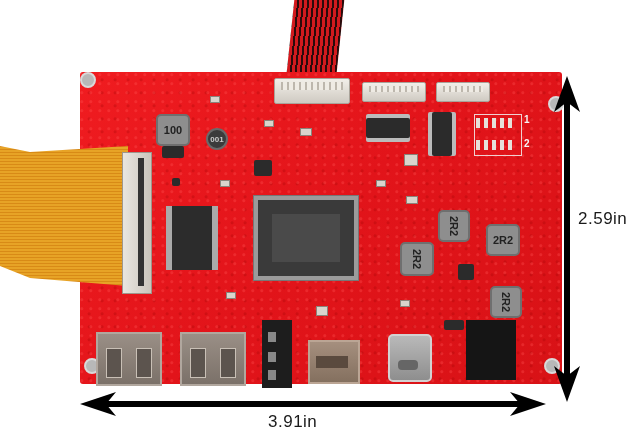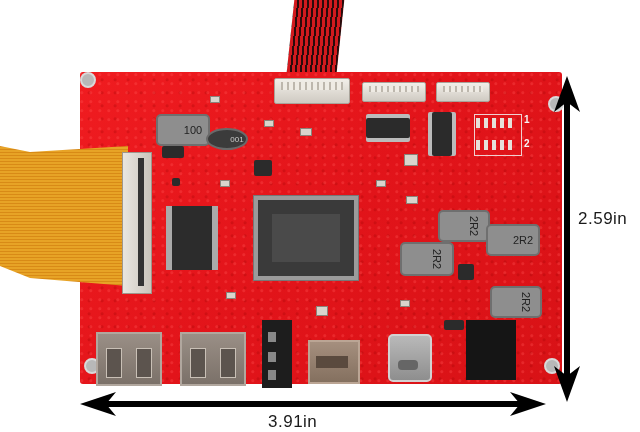--- a/index.html
+++ b/index.html
@@ -21,21 +21,21 @@
     clip-path: polygon(0 0, 30px 6px, 128px 0, 128px 140px, 30px 132px, 0 120px); }
   .fpc-conn { left: 122px; top: 152px; width: 28px; height: 140px; background: linear-gradient(90deg,#e9e6e0,#cac5bc); border: 1px solid #9d978d; }
   .fpc-slot { left: 138px; top: 158px; width: 6px; height: 128px; background: #333; }
   .chip { background: #2b2b2b; border-radius: 2px; }
   .qfp { left: 258px; top: 200px; width: 96px; height: 76px; background: #3a3a3a;
          box-shadow: 0 0 0 4px #9b9b9b, 0 0 0 5px #777; }
   .qfp-inner { left: 272px; top: 214px; width: 68px; height: 48px; background: #4a4a4a; }
   .tsop { left: 172px; top: 206px; width: 40px; height: 64px; background: #2c2c2c;
           box-shadow: -6px 0 0 0 #aaa, 6px 0 0 0 #aaa; }
   .inductor { background: #8e8e8e; border: 2px solid #6f6f6f; border-radius: 5px; color: #222;
-              font-size: 11px; font-weight: normal; display: flex; align-items: center; justify-content: center; padding-left: 20px; }
+              font-size: 11px; font-weight: bold; display: flex; align-items: center; justify-content: center; }
   .ind-round { border-radius: 50%; background: #3b3b3b; color: #ccc; font-size: 8px; border: 2px solid #6a6a6a; }
   .smd { background: #d9d4cc; border: 1px solid #8a847b; }
   .usb { background: linear-gradient(#9a8f86, #7b7169); border: 2px solid #b1a79e; }
   .usb-slot { background: #5c544e; border: 1px solid #c9c0b6; }
   .hdmi { background: linear-gradient(#a58f7e,#84705f); border: 2px solid #bba594; }
   .typec { background: linear-gradient(#b9b9b9,#8e8e8e); border: 2px solid #d2d2d2; border-radius: 5px; }
   .jack { background: #1d1d1d; }
   .dc { background: #151515; }
   .silk { color: #f5f5f5; font-size: 10px; font-weight: bold; }
   .pad-row { background: repeating-linear-gradient(90deg, #e6e1da 0 4px, transparent 4px 8px); }

